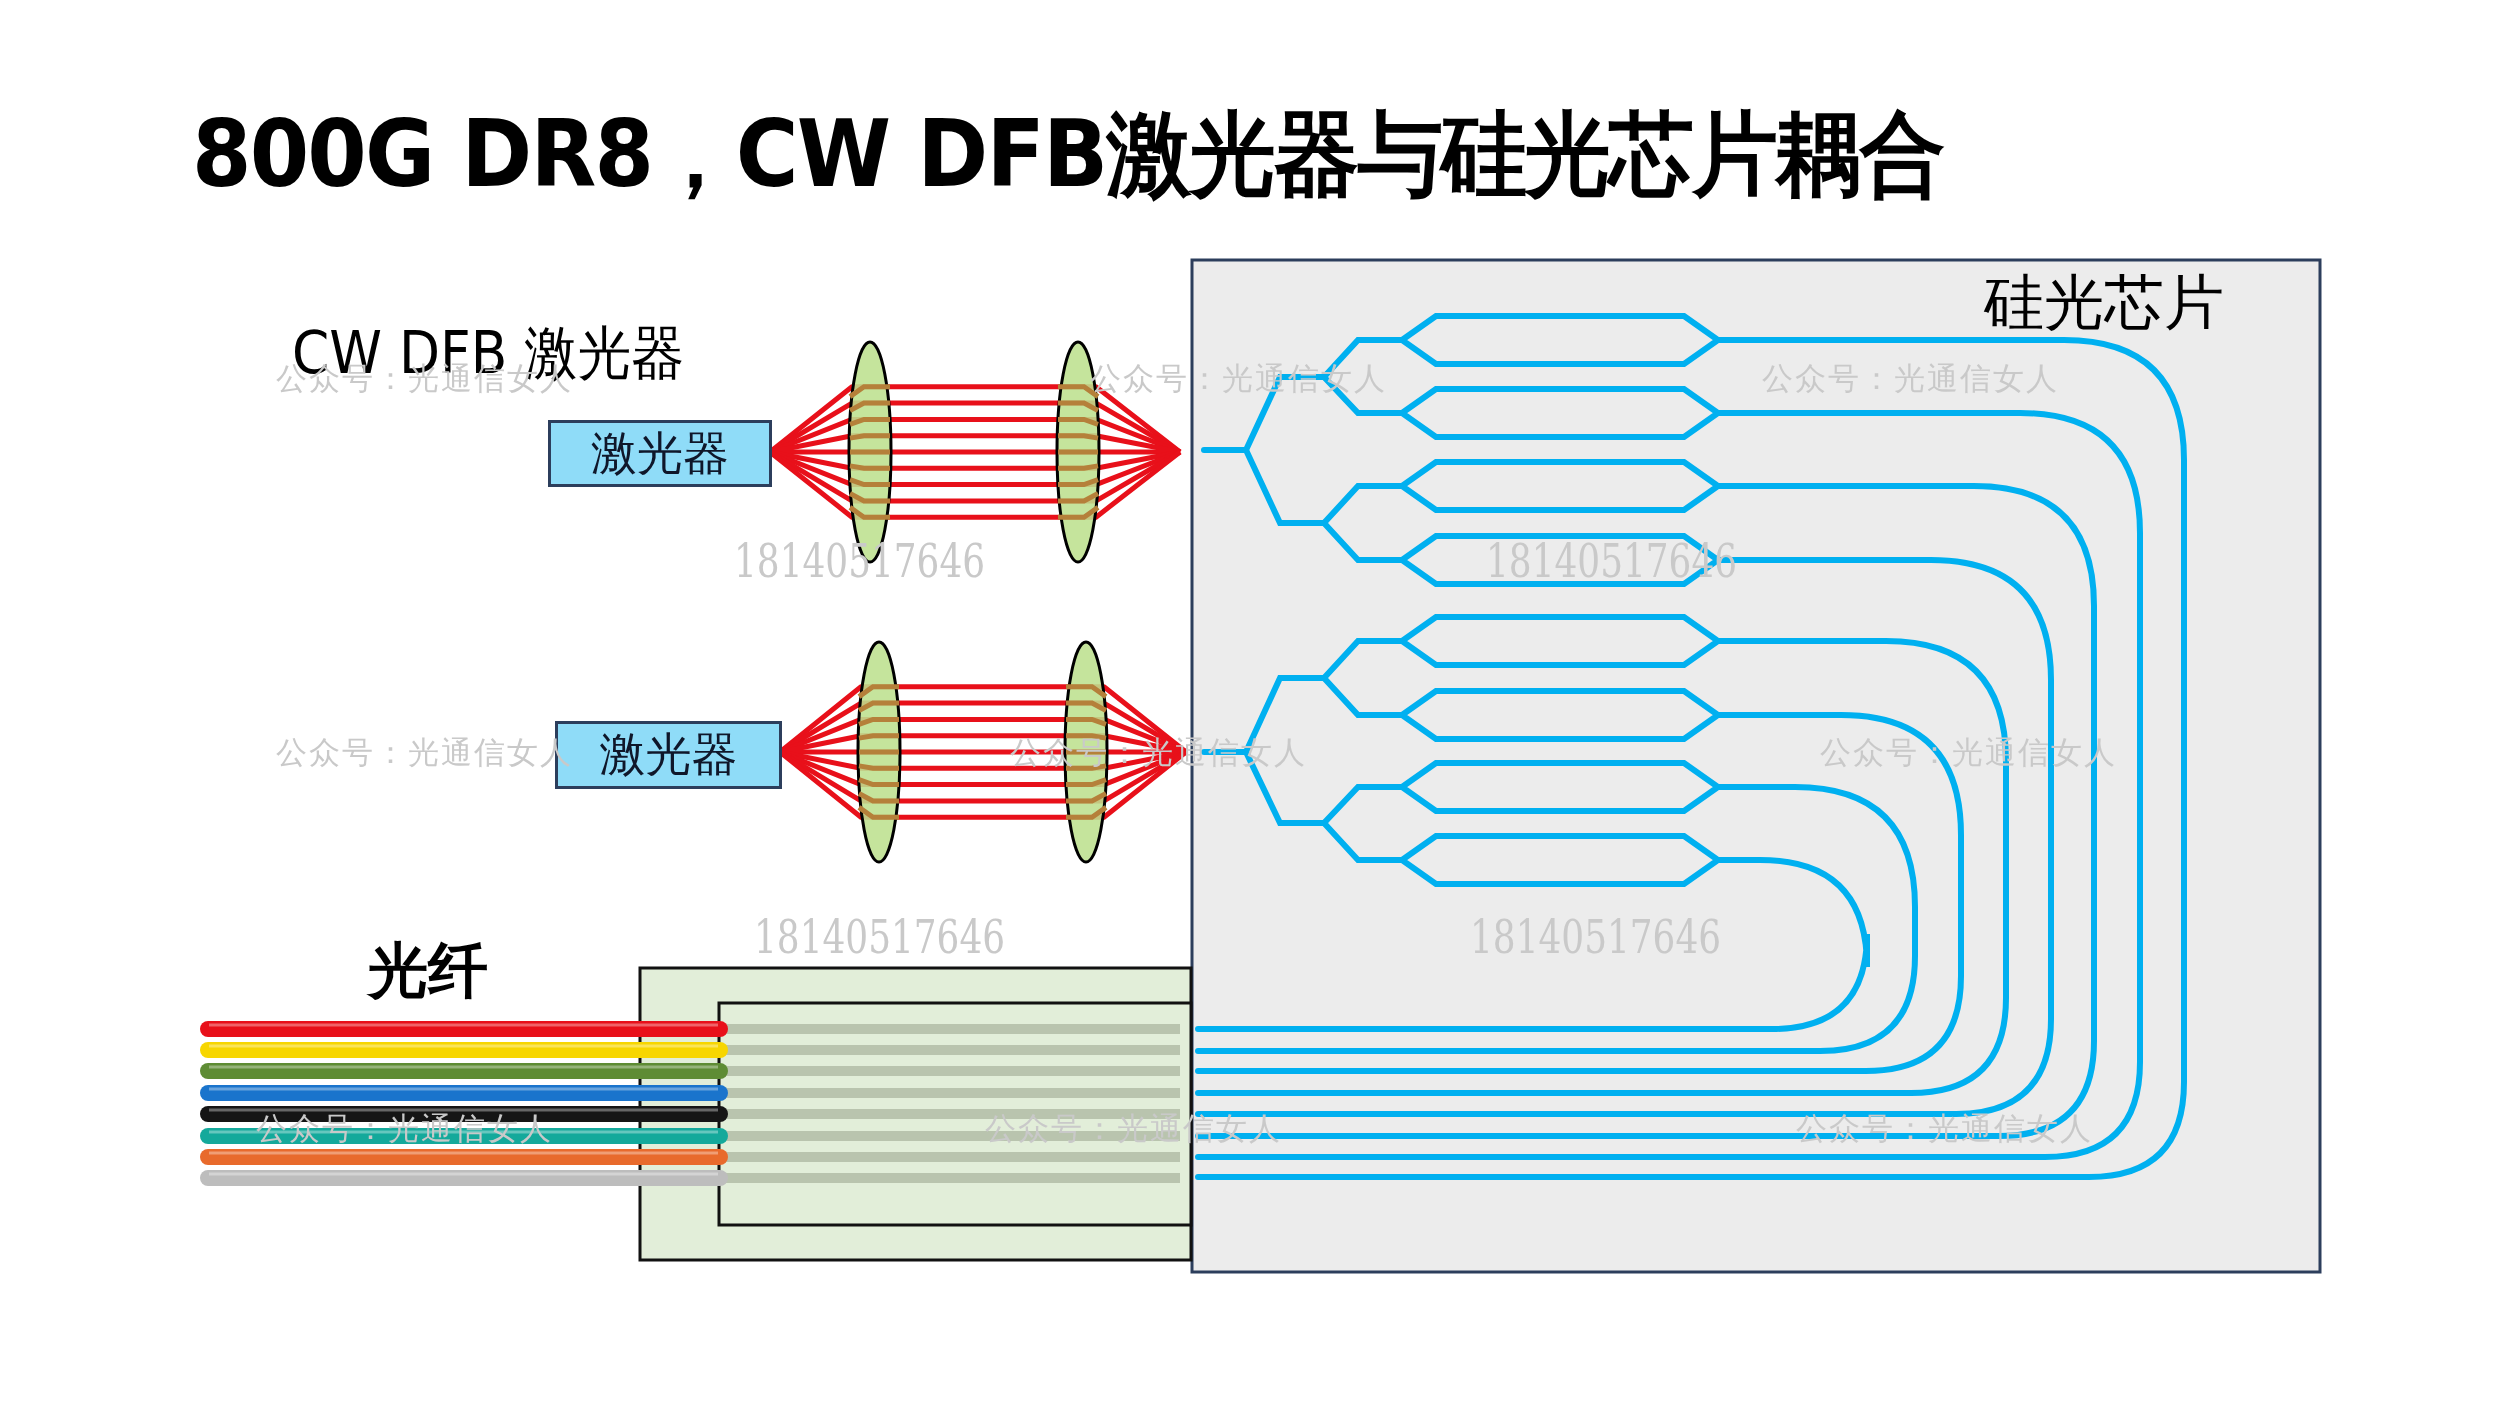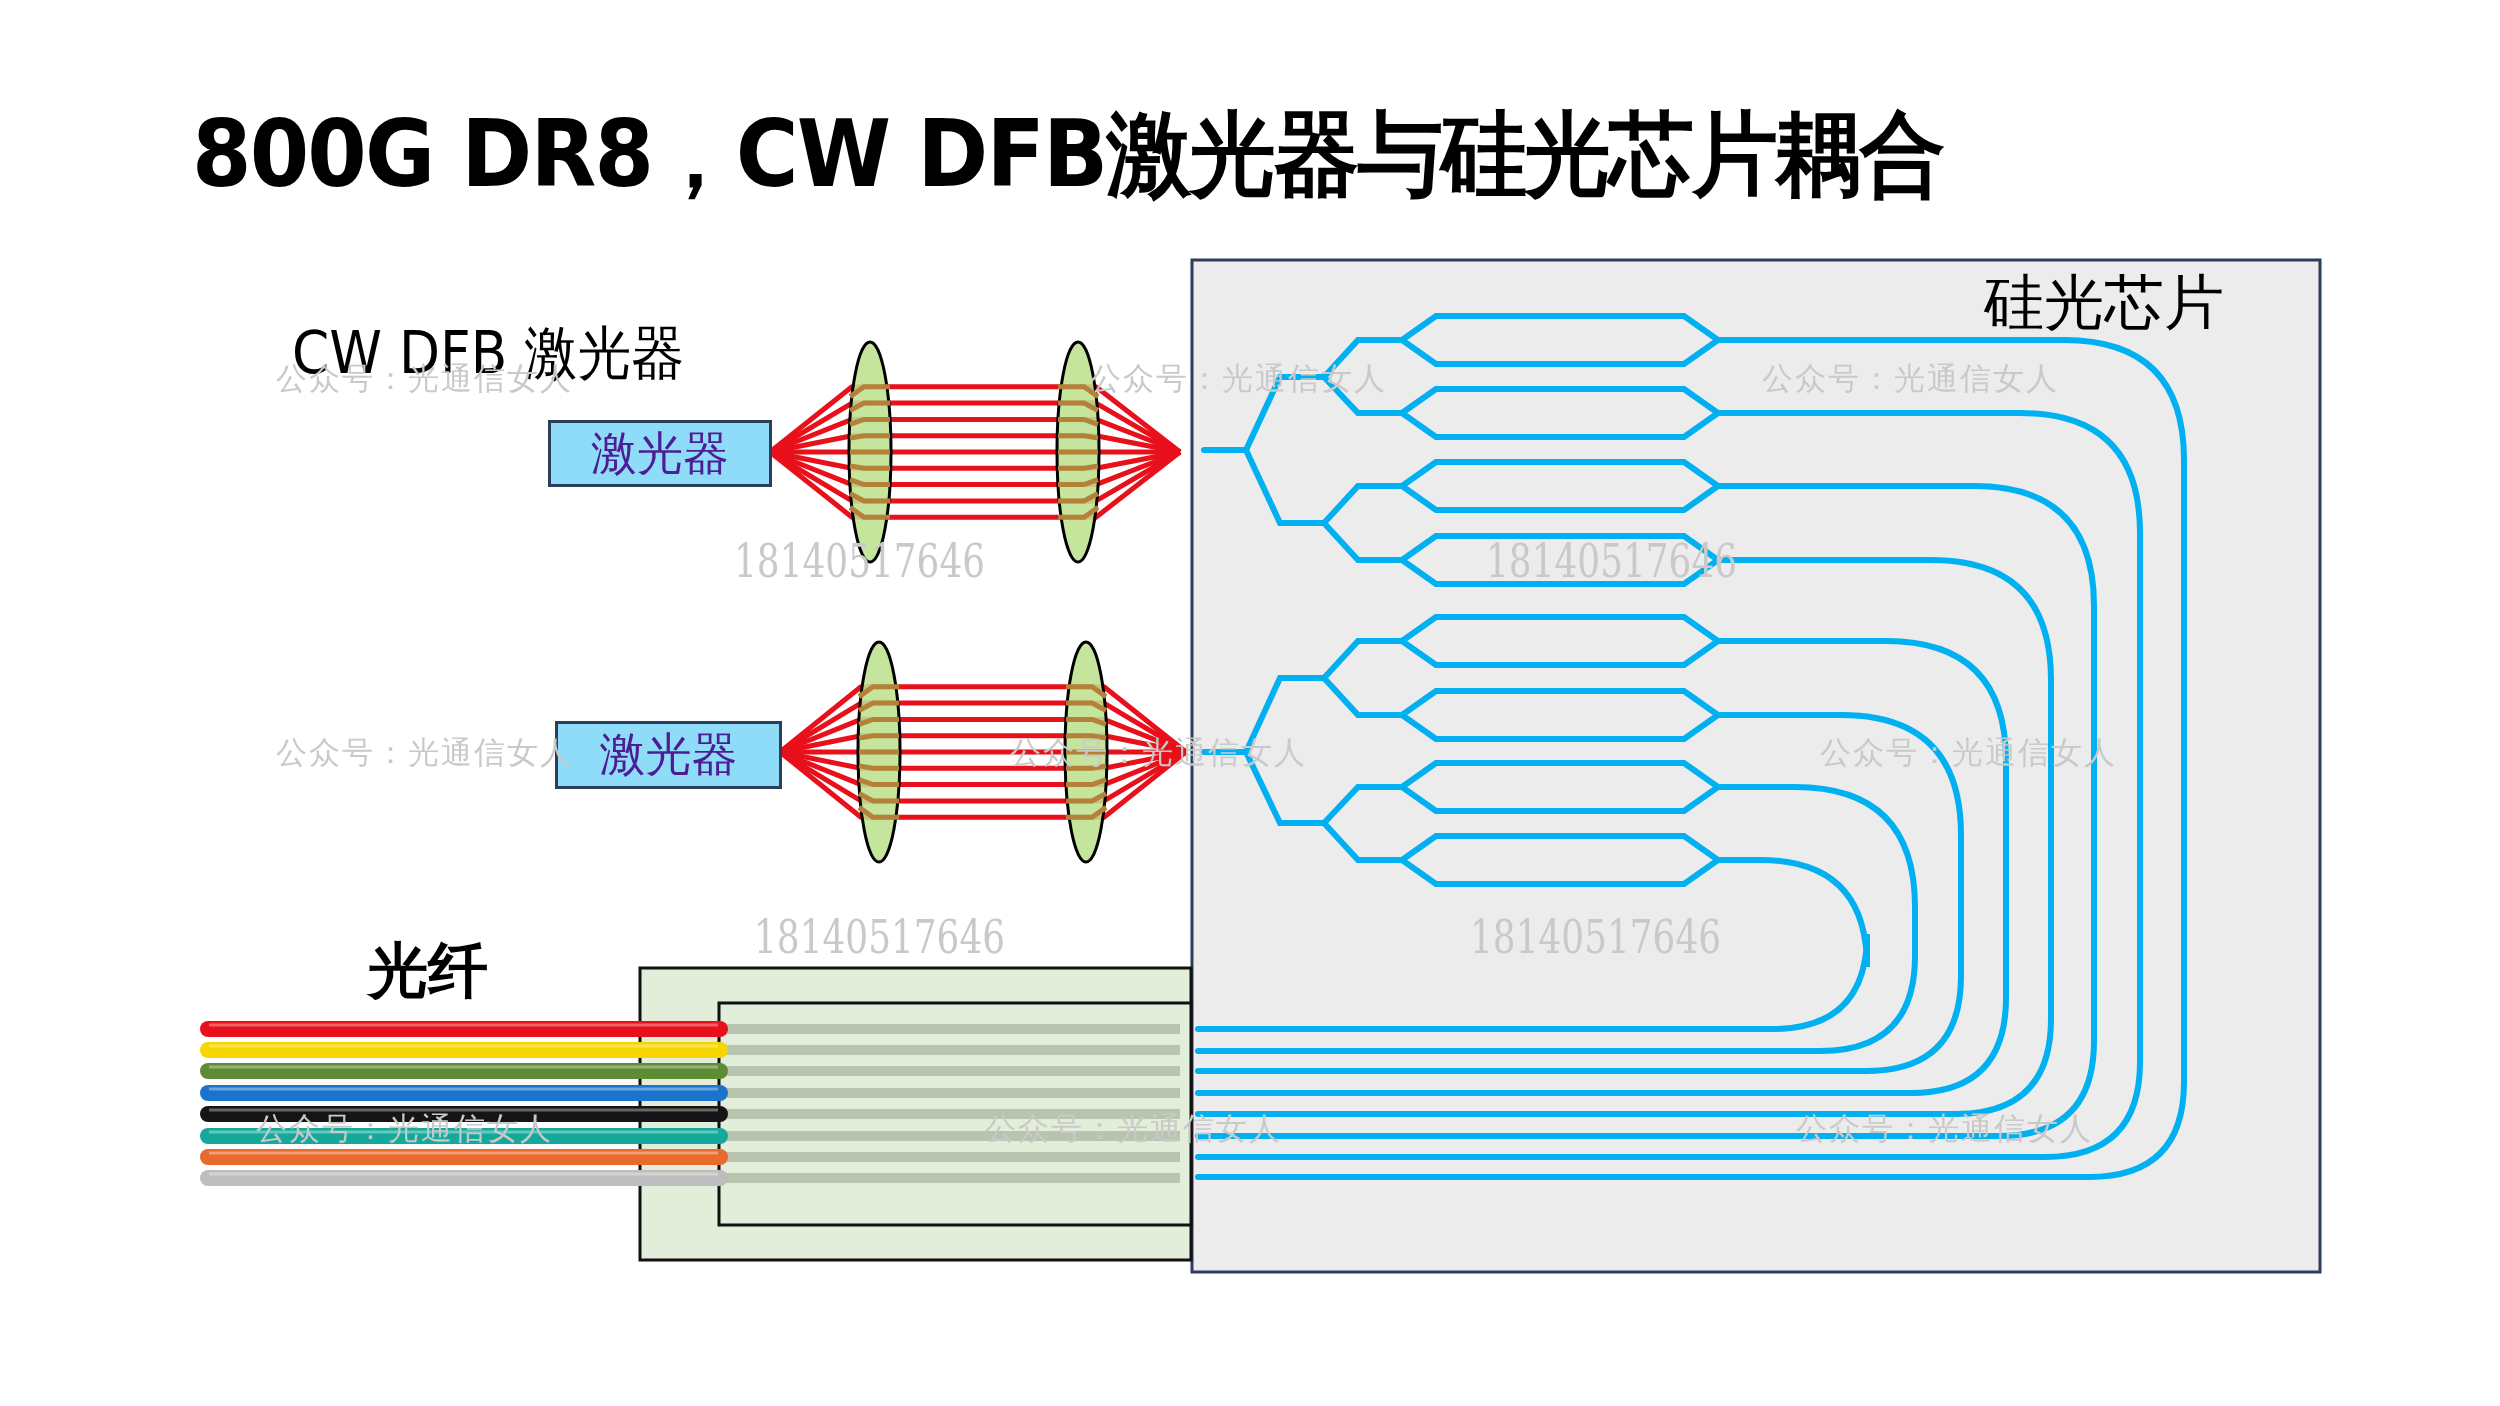--- a/index.html
+++ b/index.html
@@ -9,21 +9,21 @@
   .title { position: absolute; left: 192px; top: 100px; font-size: 92px; font-weight: bold;
            color: #000; letter-spacing: -2px; white-space: nowrap; line-height: 1.2;
            font-family: "DejaVu Sans", sans-serif; transform: scaleX(0.93); transform-origin: left top; }
   .lbl { position: absolute; color: #000; white-space: nowrap; line-height: 1;
          font-family: "DejaVu Sans", sans-serif; }
   .wm { position: absolute; color: #c9c9c9; white-space: nowrap; line-height: 1;
         font-family: "DejaVu Serif", "Liberation Serif", serif; pointer-events: none; }
   .wm-cn { font-size: 31px; letter-spacing: 2px; margin-top: 13px; }
   .wm-num { font-size: 46px; transform: scaleX(0.78); transform-origin: left top; }
   .laser-box { position: absolute; background: #8fdcf8; border: 3px solid #2c3e5c; box-sizing: border-box;
-               display: flex; align-items: center; justify-content: center; font-size: 46px; color: #4c1d95;
+               display: flex; align-items: center; justify-content: center; font-size: 46px; color: #0f172a;
                font-family: "DejaVu Sans", sans-serif; }
 </style>
 </head>
 <body>
 
 <svg id="stage" width="2500" height="1406" viewBox="0 0 2500 1406" xmlns="http://www.w3.org/2000/svg">
 
   <rect x="1192" y="260" width="1128" height="1012" fill="#ececec" stroke="#2c3e5c" stroke-width="3"></rect>
 
   <rect x="640" y="968" width="551" height="292" fill="#e2eed9" stroke="#111" stroke-width="3"></rect>

